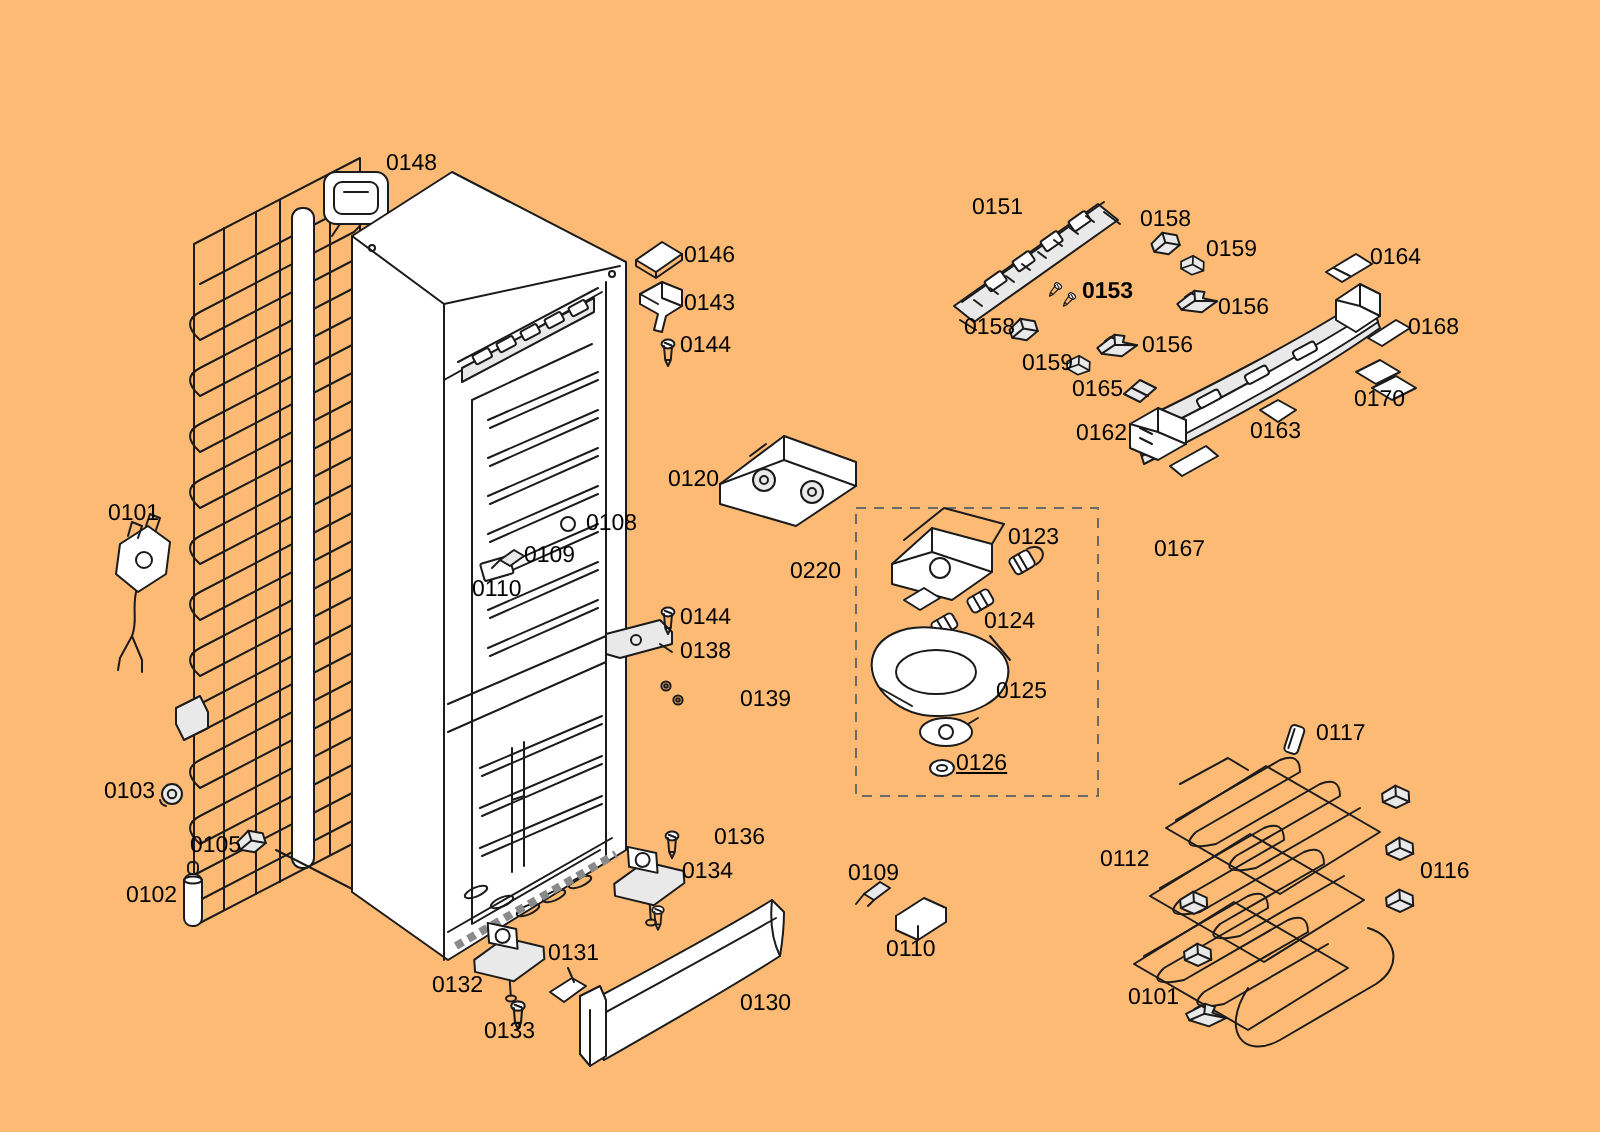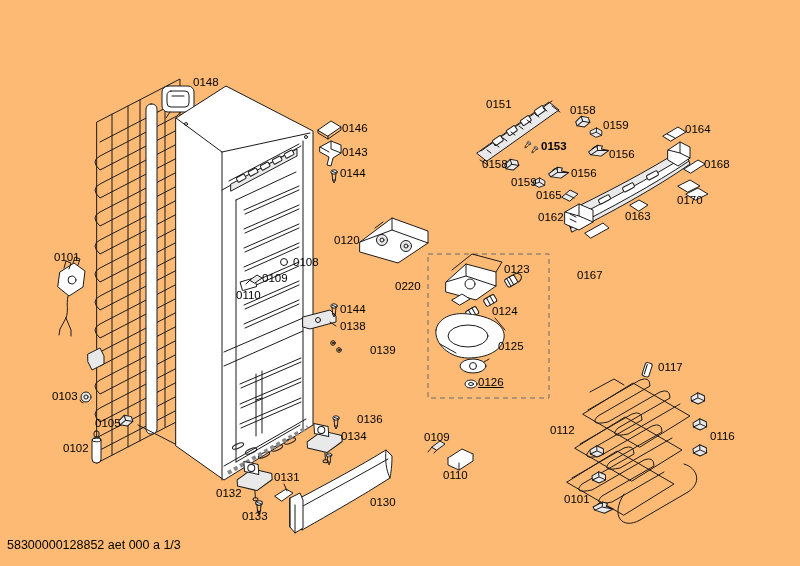--- a/index.html
+++ b/index.html
@@ -336,15 +336,14 @@
       <div style="left: 274px; top: 471px;">0131</div>
       <div style="left: 216px; top: 487px;">0132</div>
       <div style="left: 242px; top: 510px;">0133</div>
       <div style="left: 341px; top: 496px; padding-left: 29px;">0130</div>
       <div style="left: 550px; top: 424px;">0112</div>
       <div style="left: 658px; top: 361px;">0117</div>
       <div style="left: 710px; top: 430px;">0116</div>
       <div style="left: 564px; top: 493px;">0101</div>
     </div>
 
-<div class="footer-text">58300000128852 aet 000 a 1/3</div>
 
 </div>
 
 </body></html>

